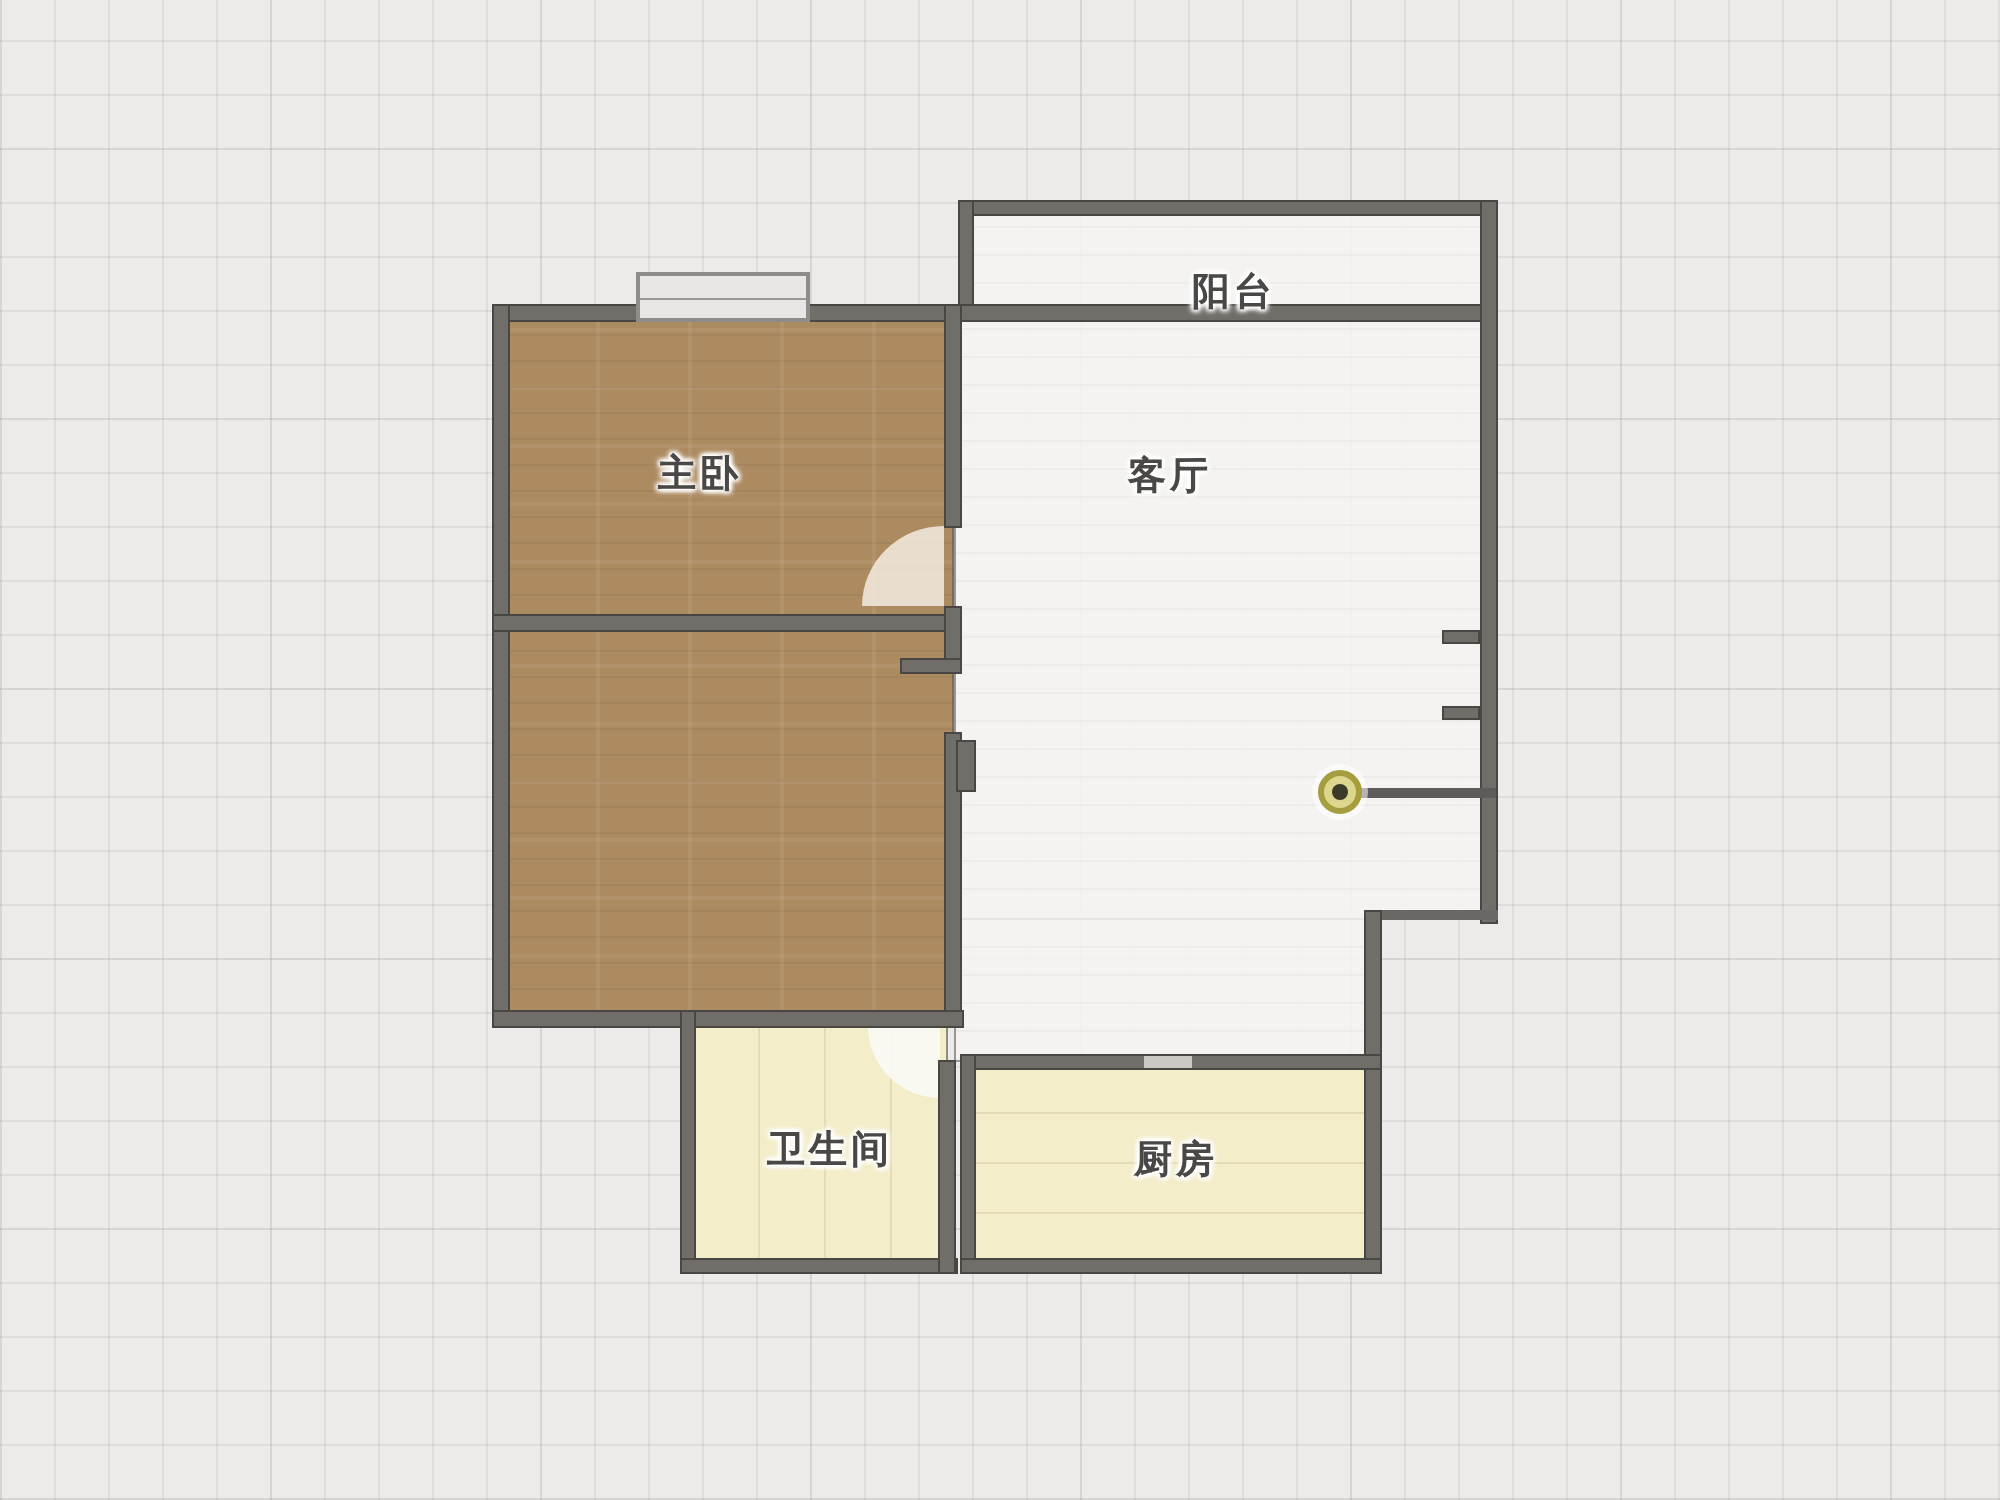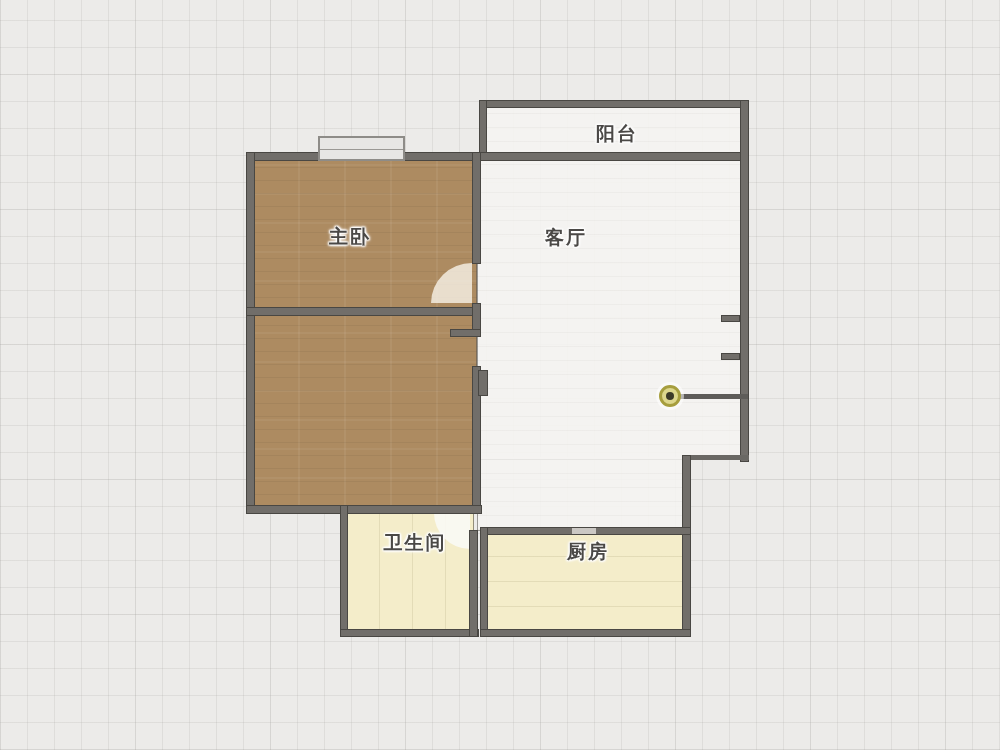--- a/index.html
+++ b/index.html
@@ -146,23 +146,23 @@
 
   <div class="window" style="left:318px;top:136px;width:87px;height:25px;">
     <div class="window-inner"></div>
   </div>
 
   <div class="wall-thin" style="left:673px;top:394px;width:75px;height:5px;background:#5e5c59;"></div>
   <div class="knob" style="left:659px;top:385px;">
     <div class="knob-dot"></div>
   </div>
 
-  <div class="label" style="left:617px;top:134px;">阳台</div>
+  <div class="label" style="left:617px;top:146px;">阳台</div>
 
   <div class="label" style="left:350px;top:237px;">主卧</div>
 
-  <div class="label" style="left:566px;top:238px;">客厅</div>
+  <div class="label" style="left:585px;top:238px;">客厅</div>
 
-  <div class="label" style="left:415px;top:543px;text-align:center;">卫生间</div>
+  <div class="label" style="left:415px;top:575px;text-align:center;">卫生间</div>
 
-  <div class="label" style="left:588px;top:552px;">厨房</div>
+  <div class="label" style="left:588px;top:580px;">厨房</div>
 
 </div>
 
 </body></html>

